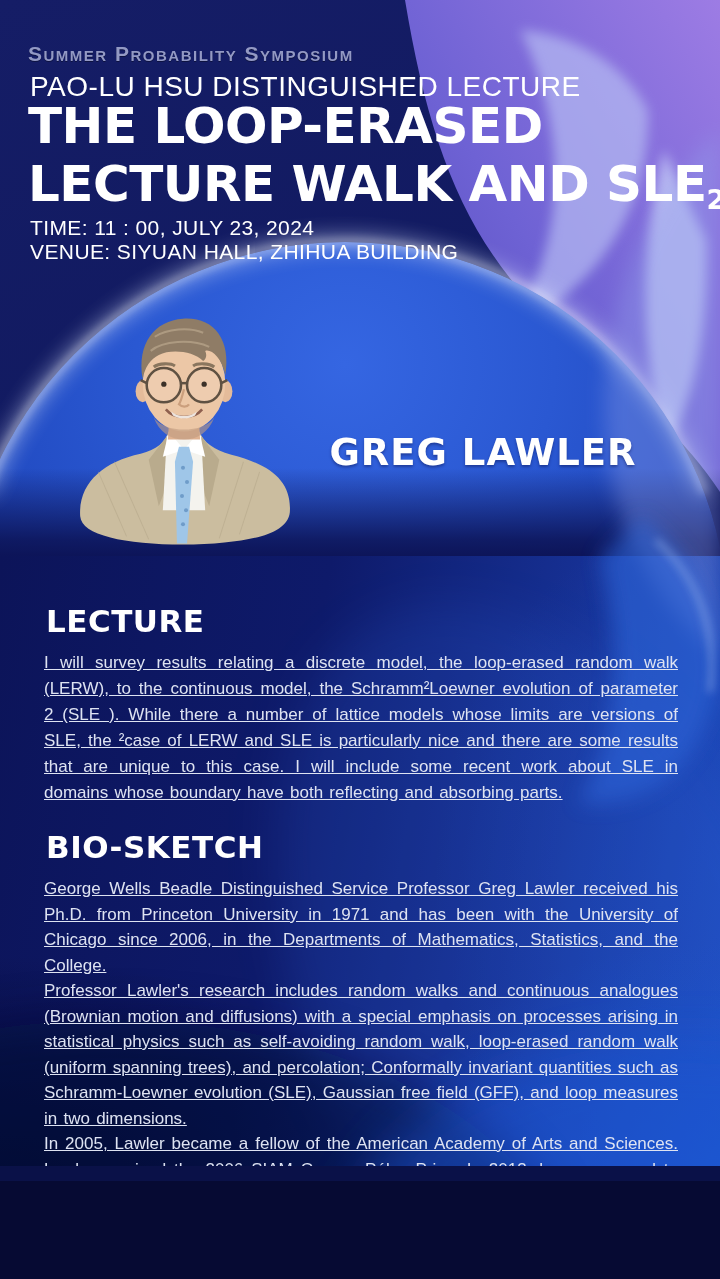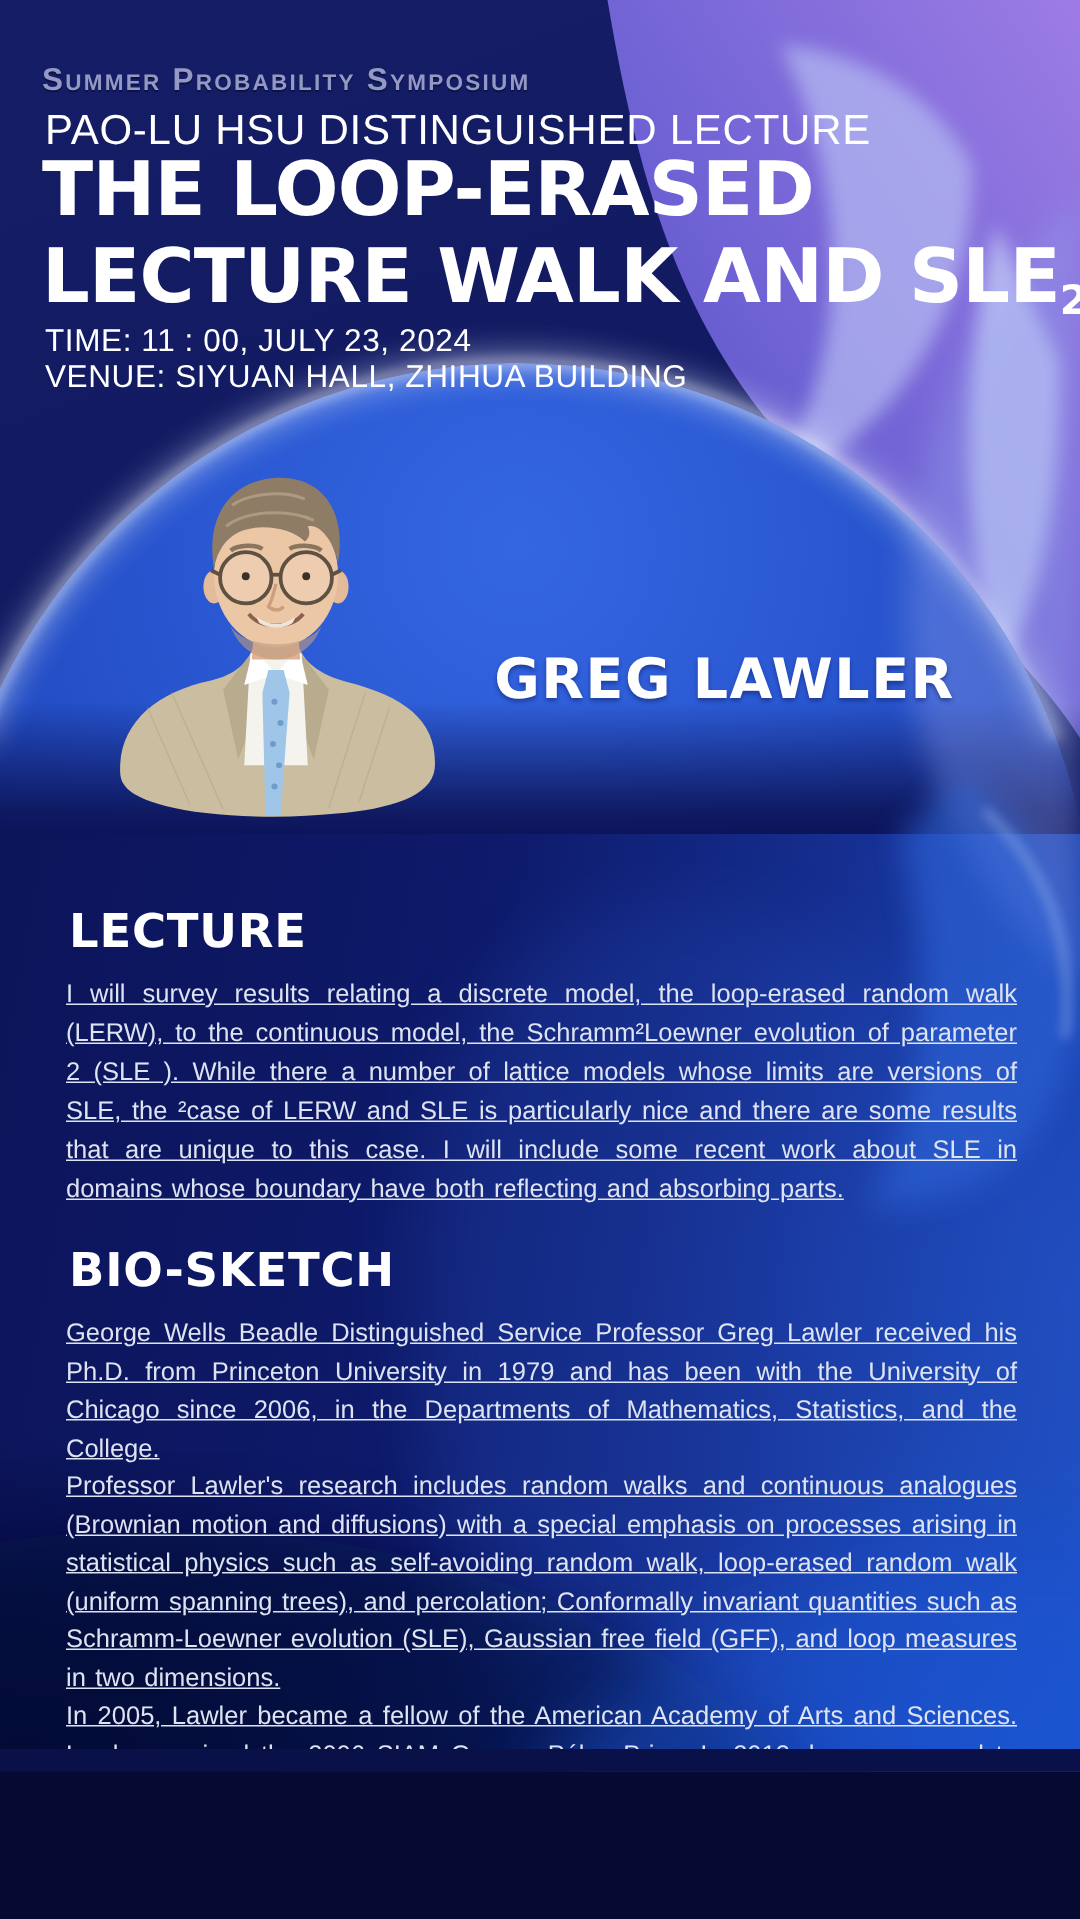--- a/index.html
+++ b/index.html
@@ -180,19 +180,19 @@
     <div class="speaker-name">GREG LAWLER</div>
   </div>
 
   <section class="copy abstract">
     <h2>LECTURE</h2>
     <p>I will survey results relating a discrete model, the loop-erased random walk (LERW), to the continuous model, the Schramm²Loewner evolution of parameter 2 (SLE ). While there a number of lattice models whose limits are versions of SLE, the ²case of LERW and SLE is particularly nice and there are some results that are unique to this case. I will include some recent work about SLE in domains whose boundary have both reflecting and absorbing parts.</p>
   </section>
 
   <section class="copy bio">
     <h2>BIO-SKETCH</h2>
-    <p>George Wells Beadle Distinguished Service Professor Greg Lawler received his Ph.D. from Princeton University in 1979 and has been with the University of Chicago since 2006, in the Departments of Mathematics, Statistics, and the College.</p>
+    <p>George Wells Beadle Distinguished Service Professor Greg Lawler received his Ph.D. from Princeton University in 1971 and has been with the University of Chicago since 2006, in the Departments of Mathematics, Statistics, and the College.</p>
     <p>Professor Lawler's research includes random walks and continuous analogues (Brownian motion and diffusions) with a special emphasis on processes arising in statistical physics such as self-avoiding random walk, loop-erased random walk (uniform spanning trees), and percolation; Conformally invariant quantities such as Schramm-Loewner evolution (SLE), Gaussian free field (GFF), and loop measures in two dimensions.</p>
     <p>In 2005, Lawler became a fellow of the American Academy of Arts and Sciences. Lawler received the 2006 SIAM George Pólya Prize. In 2013, he was named to the National Academy of Sciences. He was a plenary speaker at the International Congress of Mathematics in 2018 and in 2019, he recieved the Wolf Prize in Mathematics.</p>
   </section>
 
   <div class="bottom-bar"></div>
 </div>
 
 </body></html>

